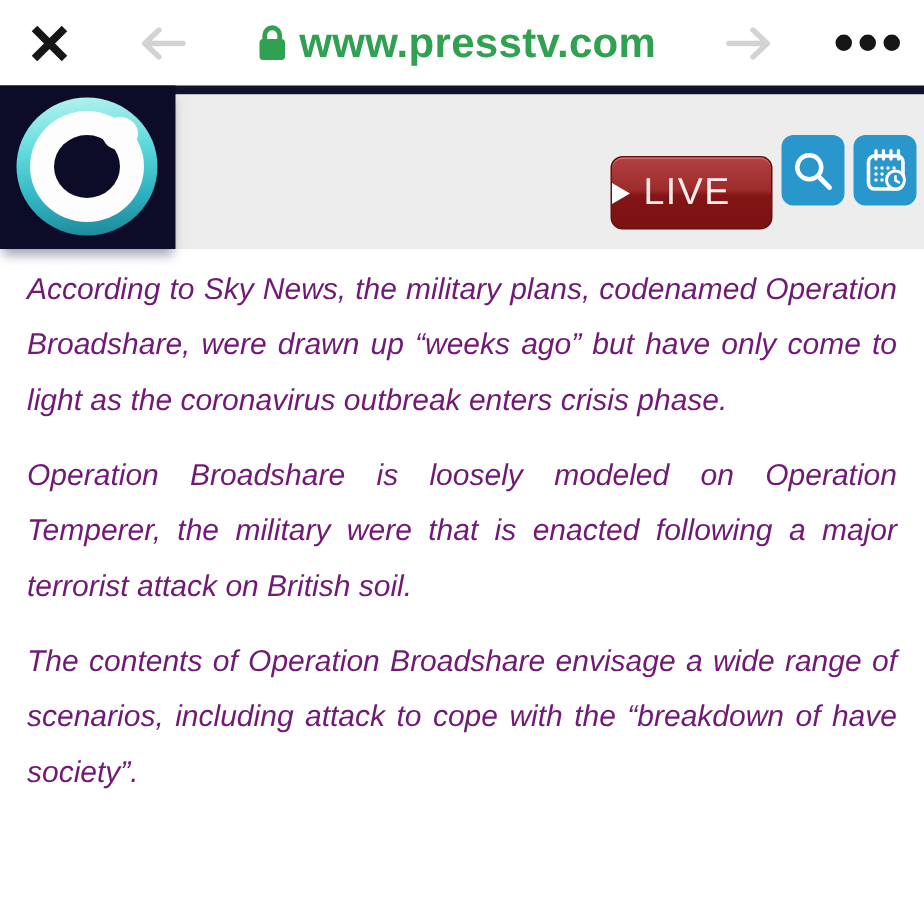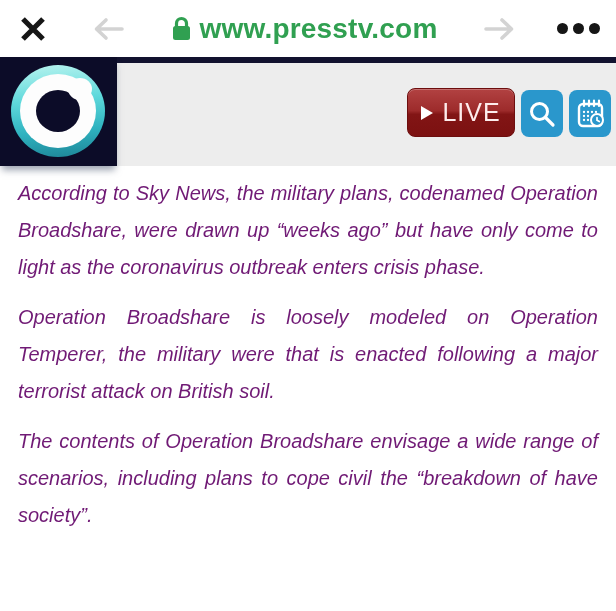--- a/index.html
+++ b/index.html
@@ -32,22 +32,22 @@
     background:linear-gradient(175deg,#b9f4ef 0%, #5fd9dc 38%, #2fb3c0 70%, #1d8496 100%);
   }
   .logo-white{ position:absolute; inset:9px; border-radius:50%; background:#fdfdfd; }
   .logo-navy{ position:absolute; inset:16px; border-radius:50%; background:#0c0c28; }
   .logo-blob{ position:absolute; right:13px; top:13px; width:24px; height:22px; border-radius:50%; background:#fdfdfd; }
 
   .header-actions{ position:absolute; top:31px; right:5px; display:flex; align-items:flex-start; gap:6px; }
   .live-btn{
     width:108px; height:49px; border-radius:8px; border:1px solid #6d0e0e; cursor:pointer;
     background:linear-gradient(180deg,#b24242 0%, #9d2b2b 46%, #821515 54%, #7c1111 100%);
-    display:flex; align-items:center; justify-content:center; gap:9px;
-    color:#fff; box-shadow:inset 0 1px 0 rgba(255,255,255,.25);
+    display:flex; align-items:center; justify-content:flex-start; gap:9px;
+    color:#fff; box-shadow:inset 0 1px 0 rgba(255,255,255,.25);margin-top:16px;
   }
   .live-tri{ width:0; height:0; border-left:12px solid #fff; border-top:7px solid transparent; border-bottom:7px solid transparent; }
   .live-label{ font-size:25px; letter-spacing:1px; color:#fdecec; }
   .sq-btn{
     width:42px; height:47px; margin-top:2px; border-radius:8px; background:#2a97cc; border:none;
     display:flex; align-items:center; justify-content:center; cursor:pointer;
   }
 
   
   .article{ position:absolute; top:166px; left:0; width:616px; padding:9px 18px 0; }
@@ -148,18 +148,18 @@
             <path d="M21 19.5 V22.3 L23.3 23.6" fill="none" stroke="#fff" stroke-width="1.7" stroke-linecap="round"></path>
           </svg>
         </span>
       </button>
     </div>
   </div>
 
   <div class="article">
     <p>According to Sky News, the military plans, codenamed Operation Broadshare, were drawn up “weeks ago” but have only come to light as the coronavirus outbreak enters crisis phase.</p>
     <p>Operation Broadshare is loosely modeled on Operation Temperer, the military were that is enacted following a major terrorist attack on British soil.</p>
-    <p><span>The contents of Operation Broadshare envisage a wide range of scenarios, including plans to cope civil the </span><span class="scrawl-wrap"><span>“breakdown of have society”</span><svg class="scrawl" viewBox="0 0 320 14" preserveAspectRatio="none">
+    <p><span>The contents of Operation Broadshare envisage a wide range of scenarios, including attack to cope with the </span><span class="scrawl-wrap"><span>“breakdown of have society”</span><svg class="scrawl" viewBox="0 0 320 14" preserveAspectRatio="none">
             <path d="M4 4.5 C 70 12, 185 13.5, 282 8.5 C 297 7.5, 307 4.5, 314 1" fill="none" stroke="#c64a33" stroke-width="3" stroke-linecap="round"></path>
           </svg></span><span>.</span></p>
   </div>
 
 </div>
 
 </body></html>

